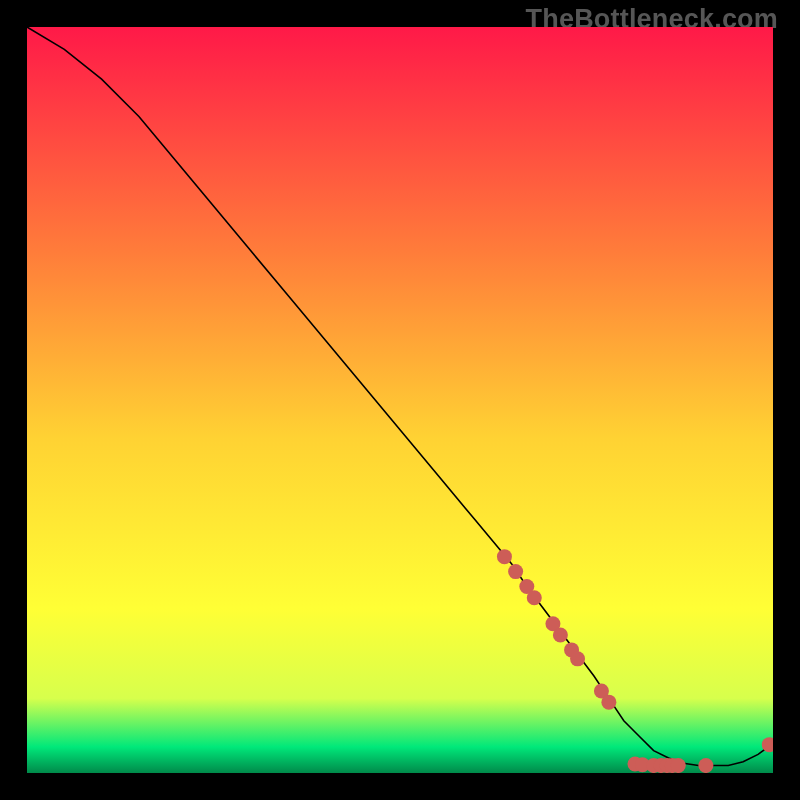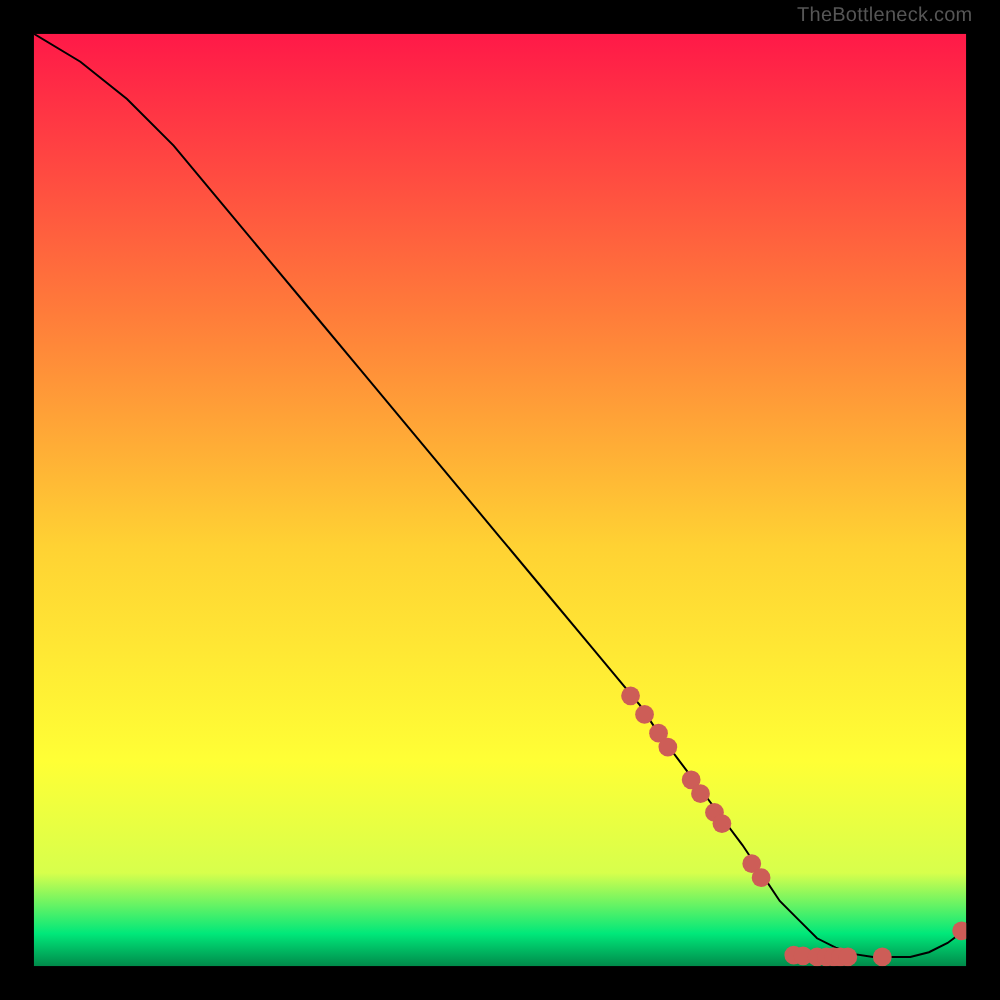--- a/index.html
+++ b/index.html
@@ -14,22 +14,22 @@
   .frame {
     position: relative;
     width: 800px;
     height: 800px;
   }
   .watermark {
     position: absolute;
     top: 4px;
     right: 22px;
     color: #565656;
-    font-size: 16px;
-    font-weight: normal;
+    font-size: 27px;
+    font-weight: bold;
     letter-spacing: 0.2px;
   }
   .plot-wrap {
     position: absolute;
     left: 27px;
     top: 27px;
     width: 746px;
     height: 746px;
   }
   svg {

